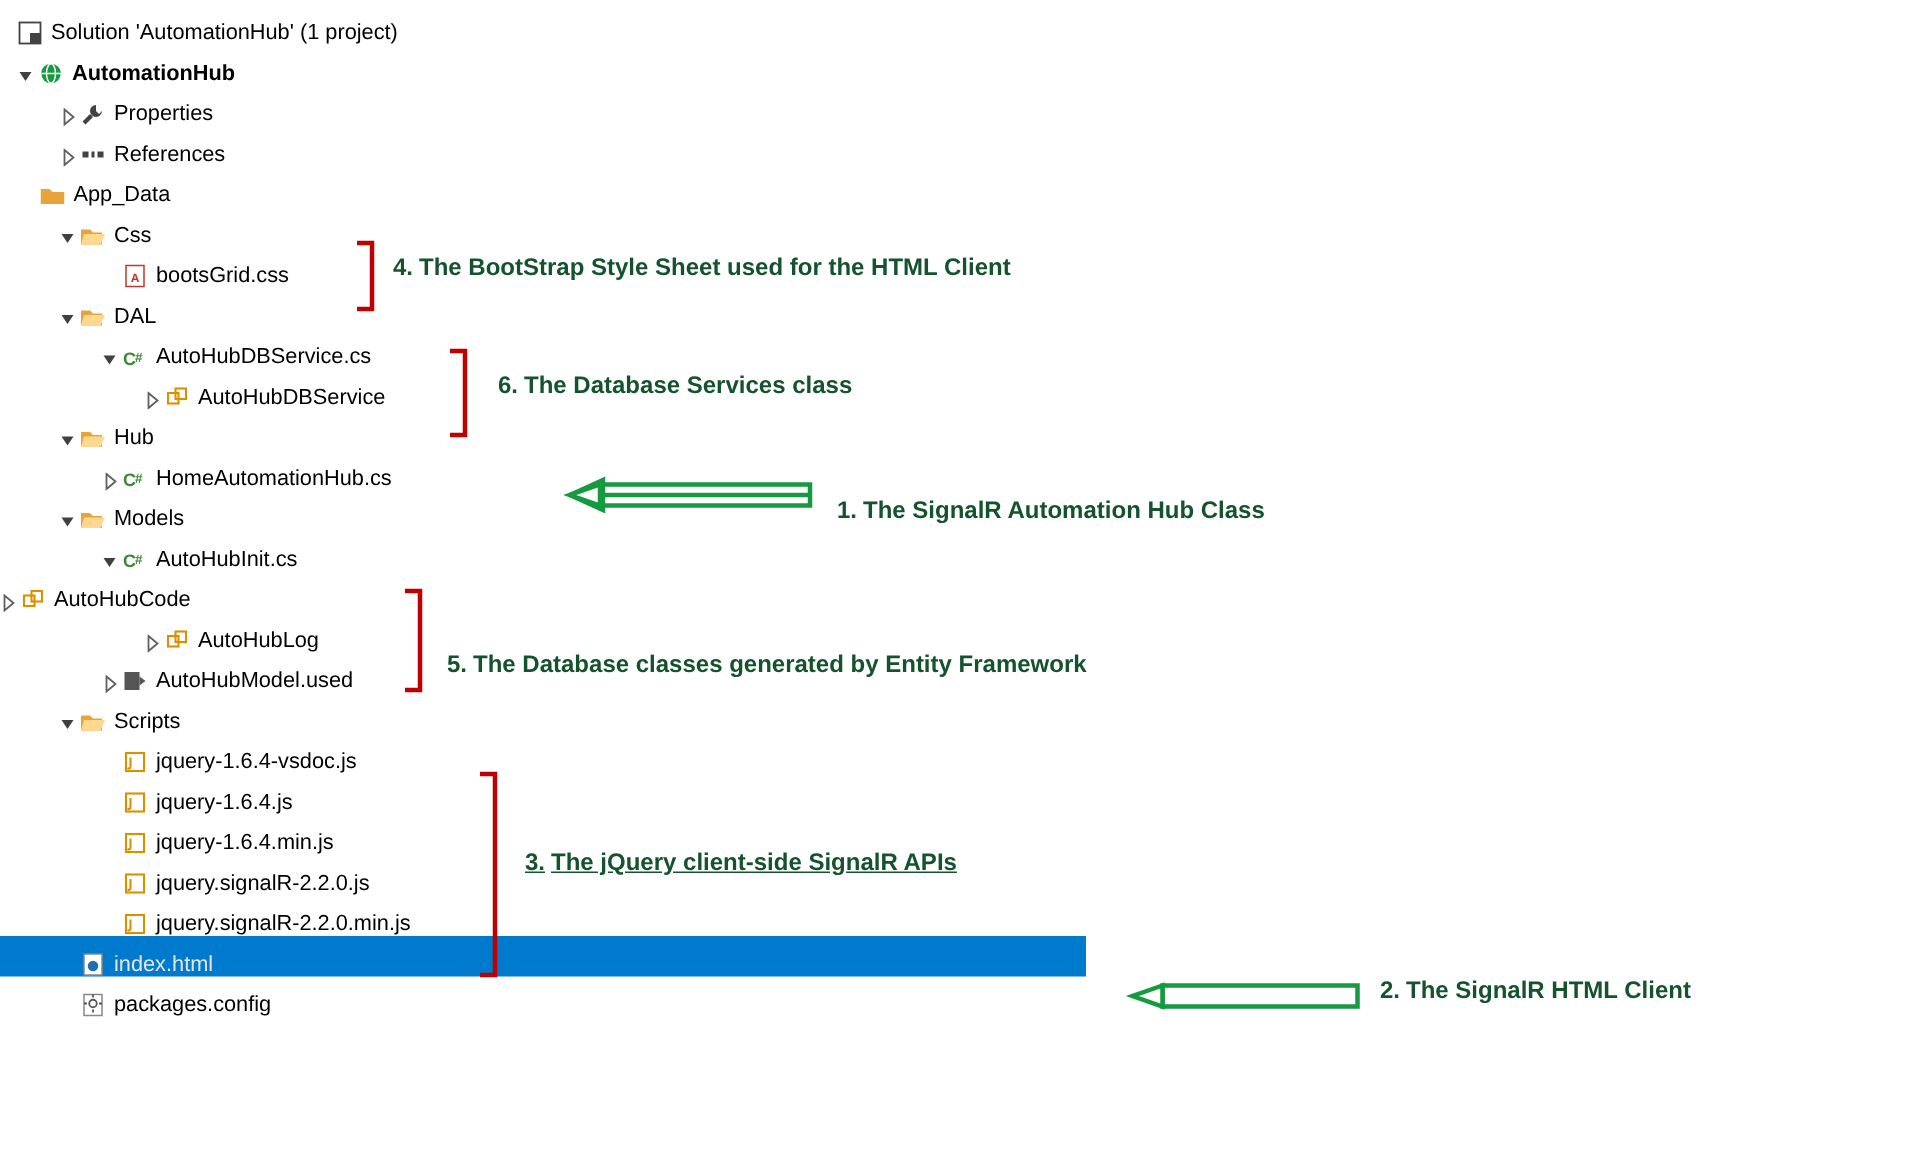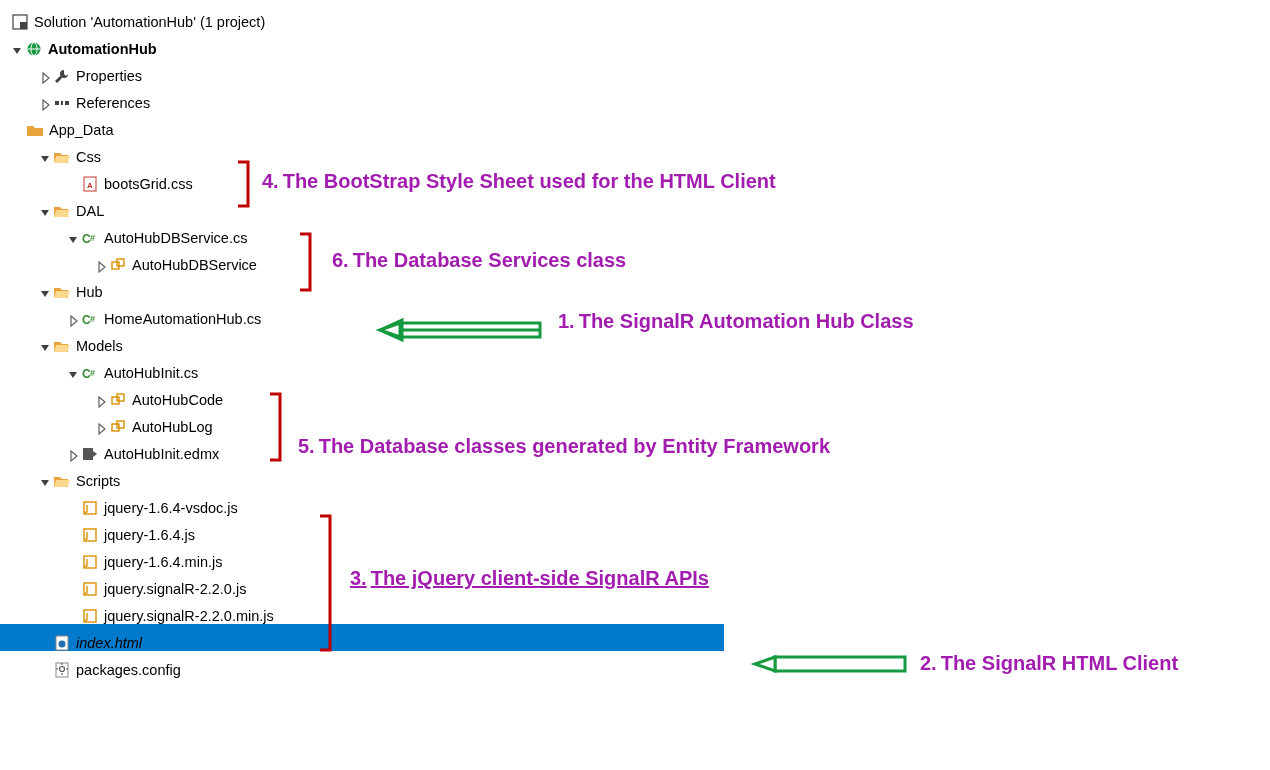--- a/index.html
+++ b/index.html
@@ -4,22 +4,22 @@
 <style>
   html,body{margin:0;padding:0;font-family:"Segoe UI",Arial,sans-serif;font-size:14.5px;background:#fff;color:#000;width:1270px;height:770px;overflow:hidden;}
   .tree{position:relative;padding-top:3px;}
   .row{display:flex;align-items:flex-end;height:27px;white-space:nowrap;}
   .arrow{width:12px;height:12px;display:inline-block;margin-right:2px;flex-shrink:0;}
   .arrow.open svg, .arrow.closed svg{width:12px;height:12px;display:block;}
   .icon{width:16px;height:16px;display:inline-flex;align-items:center;justify-content:center;margin-right:6px;flex-shrink:0;}
   .icon svg{width:16px;height:16px;display:block;}
   .label{padding-right:4px;}
   .bold{font-weight:700;}
-  .selected{background:#007acc;color:#000000;font-style:italic;}
-  .annot{position:absolute;font-family:Arial,Helvetica,sans-serif;font-weight:700;font-size:20px;color:#a21caf;}
+  .selected{background:#007acc;color:#e5e5e5;}
+  .annot{position:absolute;font-family:Arial,Helvetica,sans-serif;font-weight:700;font-size:16px;color:#14532d;}
   .annot .num{margin-right:4px;}
 </style>
 </head>
 <body>
 
 <svg width="0" height="0" style="position:absolute">
   <defs>
     <g id="tri-open">
         <path d="M1 3 L9 3 L5 9 Z" fill="#404040"></path>
       </g>
@@ -255,58 +255,58 @@
           <use href="#tri-open"></use>
         </svg>
       </span>
     <span class="icon">
         <svg>
           <use href="#cs-file"></use>
         </svg>
       </span>
     <span class="label">AutoHubInit.cs</span>
   </div>
+  <div class="row" style="">
+    <span class="arrow closed">
+        <svg>
+          <use href="#tri-closed"></use>
+        </svg>
+      </span>
+    <span class="icon">
+        <svg>
+          <use href="#class-icon"></use>
+        </svg>
+      </span>
+    <span class="label">AutoHubCode</span>
+  </div>
   <div class="row" style="padding-left:96px">
     <span class="arrow closed">
         <svg>
           <use href="#tri-closed"></use>
         </svg>
       </span>
     <span class="icon">
         <svg>
           <use href="#class-icon"></use>
         </svg>
       </span>
-    <span class="label">AutoHubCode</span>
-  </div>
-  <div class="row" style="padding-left:96px">
-    <span class="arrow closed">
-        <svg>
-          <use href="#tri-closed"></use>
-        </svg>
-      </span>
-    <span class="icon">
-        <svg>
-          <use href="#class-icon"></use>
-        </svg>
-      </span>
     <span class="label">AutoHubLog</span>
   </div>
   <div class="row" style="padding-left:68px">
     <span class="arrow closed">
         <svg>
           <use href="#tri-closed"></use>
         </svg>
       </span>
     <span class="icon">
         <svg>
           <use href="#edmx"></use>
         </svg>
       </span>
-    <span class="label">AutoHubInit.edmx</span>
+    <span class="label">AutoHubModel.used</span>
   </div>
 
   <div class="row" style="padding-left:40px">
     <span class="arrow open">
         <svg>
           <use href="#tri-open"></use>
         </svg>
       </span>
     <span class="icon">
         <svg>
@@ -397,21 +397,21 @@
     <path d="M775 657 L755 664 L775 671 Z" fill="#fff"></path>
   </g>
 </svg>
 
 <div class="annot" style="left:262px;top:170px;">
   <span class="num">4.</span><span>The BootStrap Style Sheet used for the HTML Client</span>
 </div>
 <div class="annot" style="left:332px;top:249px;">
   <span class="num">6.</span><span>The Database Services class</span>
 </div>
-<div class="annot" style="left:558px;top:310px;">
+<div class="annot" style="left:558px;top:332px;">
   <span class="num">1.</span><span>The SignalR Automation Hub Class</span>
 </div>
 <div class="annot" style="left:298px;top:415px;margin-top:20px;">
   <span class="num">5.</span><span>The Database classes generated by Entity Framework</span>
 </div>
 <div class="annot" style="left:350px;top:567px;text-decoration:underline;">
   <span class="num">3.</span><span>The jQuery client-side SignalR APIs</span>
 </div>
 <div class="annot" style="left:920px;top:652px;">
   <span class="num">2.</span><span>The SignalR HTML Client</span>

